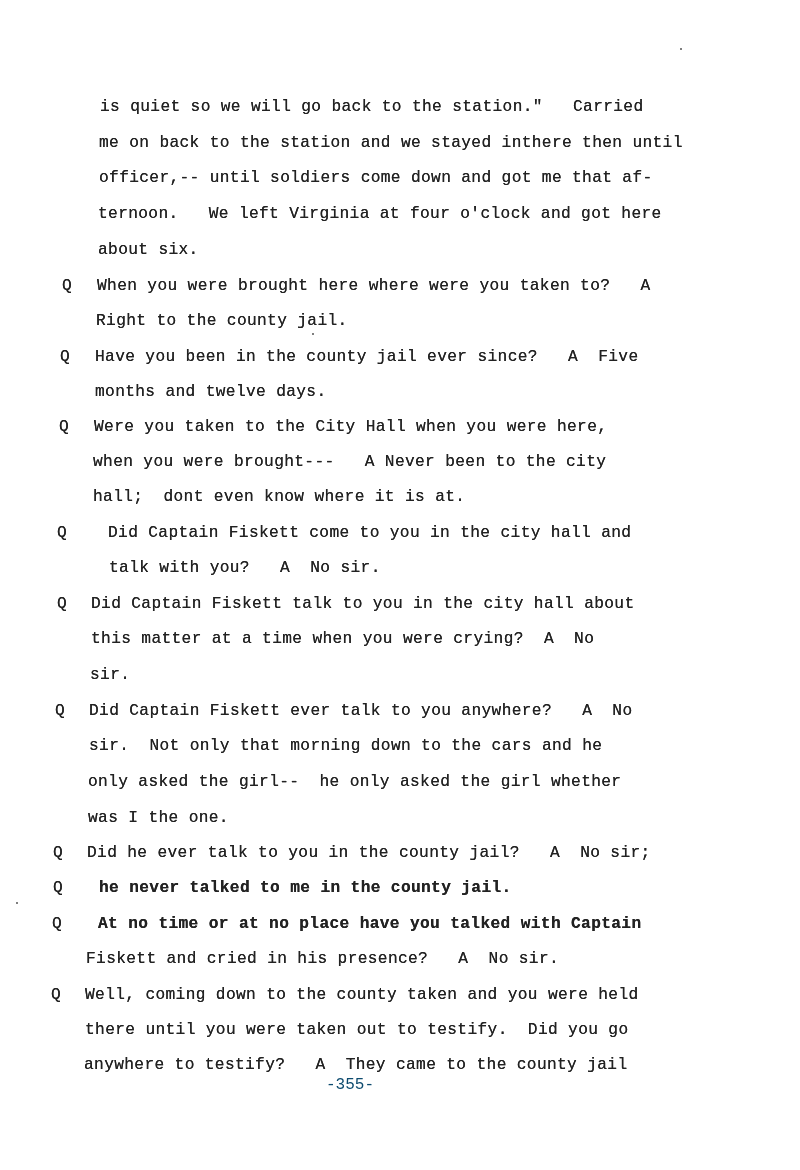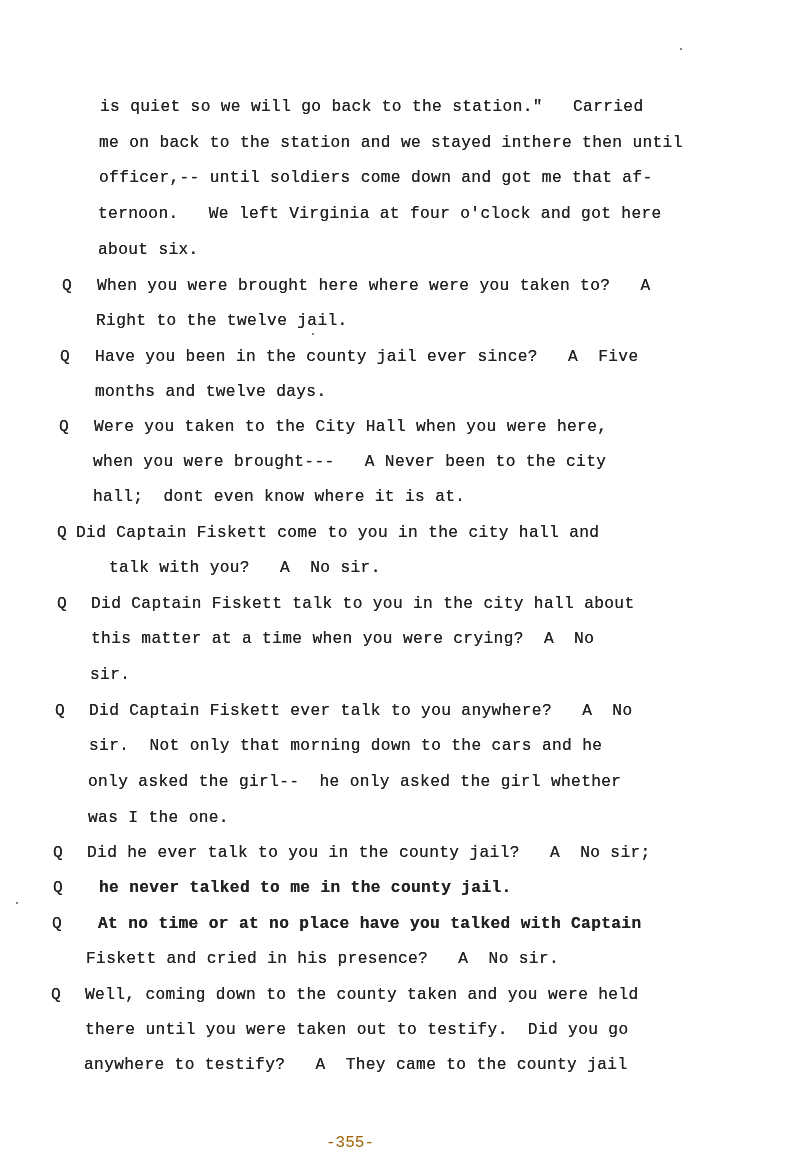--- a/index.html
+++ b/index.html
@@ -34,25 +34,25 @@
       position: absolute;
       font-size: 16.2px;
       line-height: 20px;
       color: #222;
       text-shadow: 0 0 0.4px #333;
     }
     .bold { font-weight: bold; margin-left: 12px; }
     .page-number {
       position: absolute;
       left: 326px;
-      top: 1133px;
+      top: 1075px;
       font-size: 16px;
       line-height: 20px;
       white-space: pre;
-      color: #a16207;
+      color: #0c4a6e;
     }
     .speck {
       position: absolute;
       width: 2px; height: 2px;
       background: #555;
       border-radius: 1px;
     }
   </style>
 </head>
 <body>
@@ -60,33 +60,33 @@
 <div class="page">
 
   <div class="line" style="left:100px; top:97px;">is quiet so we will go back to the station."   Carried</div>
   <div class="line" style="left:99px;  top:133px;">me on back to the station and we stayed inthere then until</div>
   <div class="line" style="left:99px;  top:168px;">officer,-- until soldiers come down and got me that af-</div>
   <div class="line" style="left:98px;  top:204px;">ternoon.   We left Virginia at four o'clock and got here</div>
   <div class="line" style="left:98px;  top:240px;">about six.</div>
 
   <div class="q-marker" style="left:62px; top:276px;">Q</div>
   <div class="line" style="left:97px;  top:276px;">When you were brought here where were you taken to?   A</div>
-  <div class="line" style="left:96px;  top:311px;">Right to the twelve jail.</div>
+  <div class="line" style="left:96px;  top:311px;">Right to the county jail.</div>
 
   <div class="q-marker" style="left:60px; top:347px;">Q</div>
   <div class="line" style="left:95px;  top:347px;">Have you been in the county jail ever since?   A  Five</div>
   <div class="line" style="left:95px;  top:382px;">months and twelve days.</div>
 
   <div class="q-marker" style="left:59px; top:417px;">Q</div>
   <div class="line" style="left:94px;  top:417px;">Were you taken to the City Hall when you were here,</div>
   <div class="line" style="left:93px;  top:452px;">when you were brought---   A Never been to the city</div>
   <div class="line" style="left:93px;  top:487px;">hall;  dont even know where it is at.</div>
 
   <div class="q-marker" style="left:57px; top:523px;">Q</div>
-  <div class="line" style="left:76px;  top:523px;">Did Captain Fiskett come to you in the city hall and</div>
+  <div class="line" style="left:108px;  top:523px;">Did Captain Fiskett come to you in the city hall and</div>
   <div class="line" style="left:76px;  top:558px;margin-left:33px;">talk with you?   A  No sir.</div>
 
   <div class="q-marker" style="left:57px; top:594px;">Q</div>
   <div class="line" style="left:91px;  top:594px;">Did Captain Fiskett talk to you in the city hall about</div>
   <div class="line" style="left:91px;  top:629px;">this matter at a time when you were crying?  A  No</div>
   <div class="line" style="left:90px;  top:665px;">sir.</div>
 
   <div class="q-marker" style="left:55px; top:701px;">Q</div>
   <div class="line" style="left:89px;  top:701px;">Did Captain Fiskett ever talk to you anywhere?   A  No</div>
   <div class="line" style="left:89px;  top:736px;">sir.  Not only that morning down to the cars and he</div>

